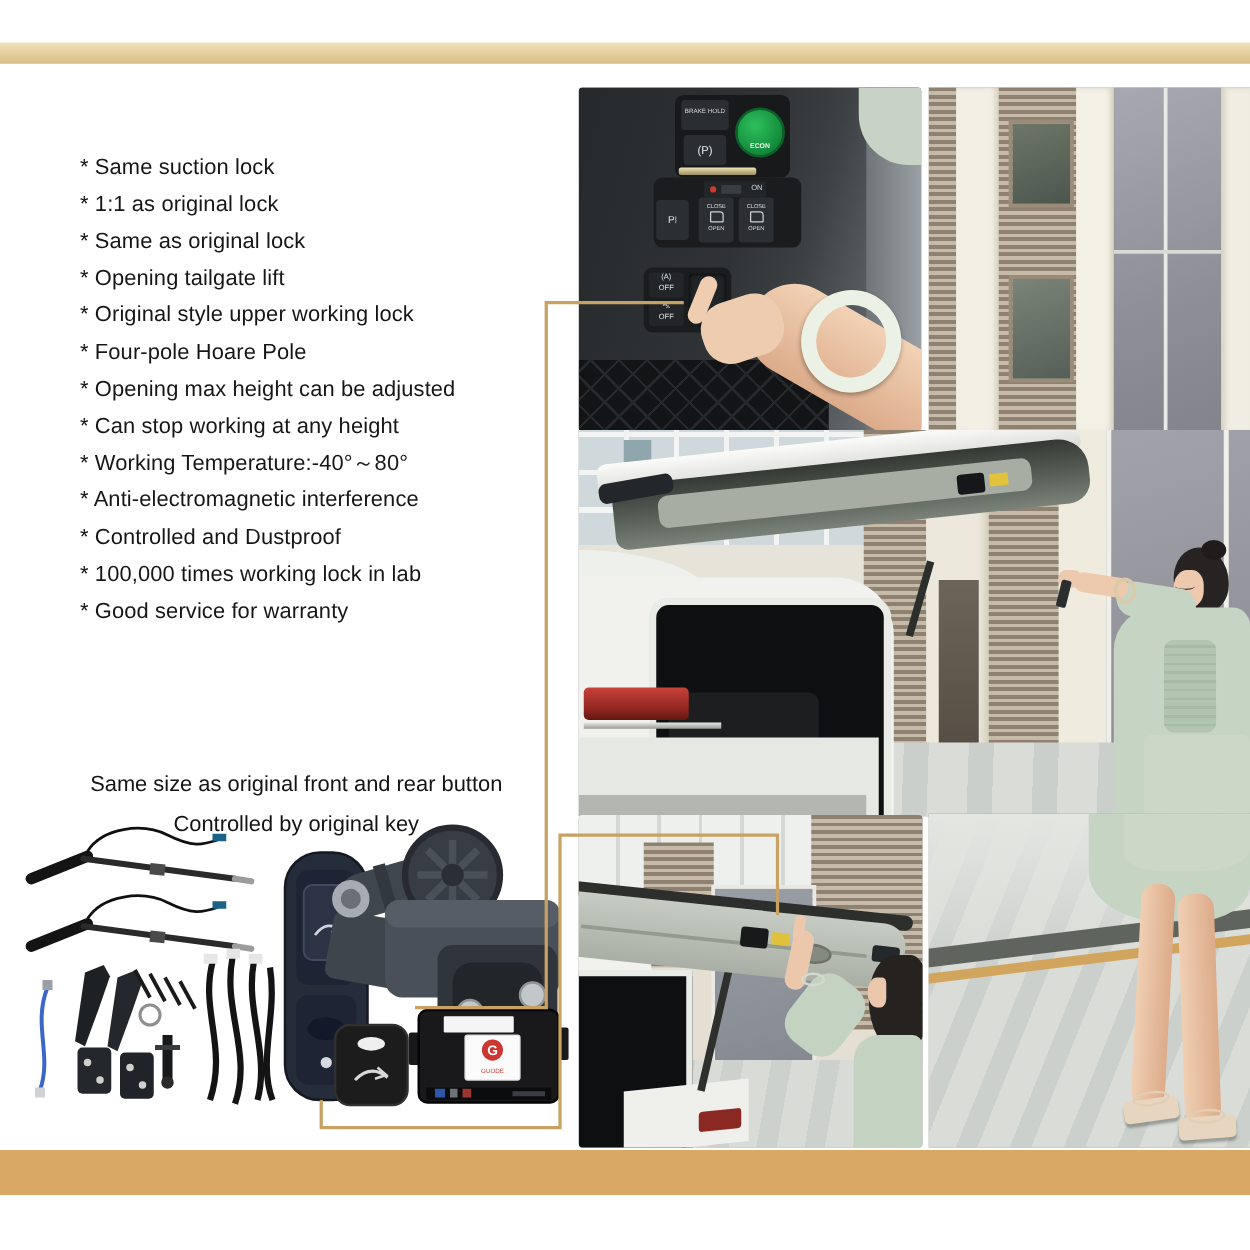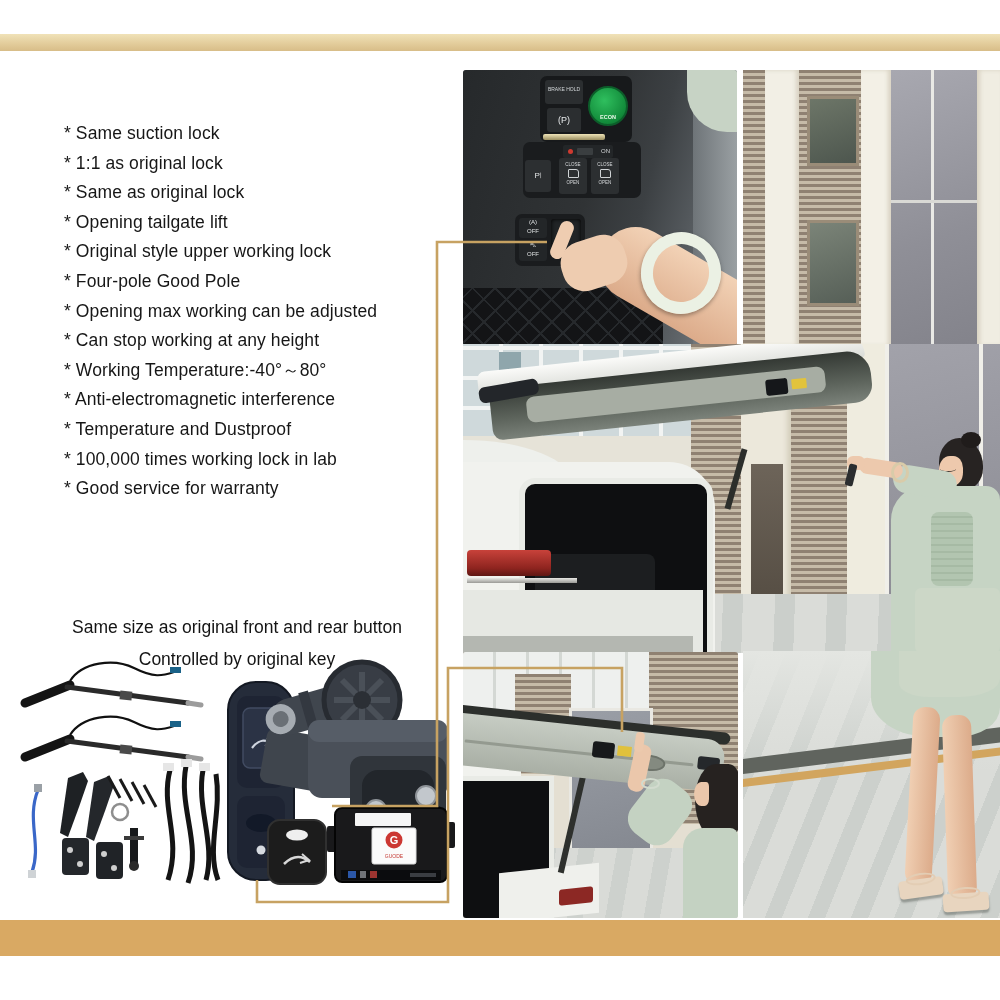--- a/index.html
+++ b/index.html
@@ -186,26 +186,26 @@
 
   <div class="abs band-top"></div>
   <div class="abs band-bottom"></div>
 
   <ul class="abs features">
     <li>* Same suction lock</li>
     <li>* 1:1 as original lock</li>
     <li>* Same as original lock</li>
     <li>* Opening tailgate lift</li>
     <li>* Original style upper working lock</li>
-    <li>* Four-pole Good Pole</li>
-    <li>* Opening max working can be adjusted</li>
+    <li>* Four-pole Hoare Pole</li>
+    <li>* Opening max height can be adjusted</li>
     <li>* Can stop working at any height</li>
     <li>* Working Temperature:-40°～80°</li>
     <li>* Anti-electromagnetic interference</li>
-    <li>* Temperature and Dustproof</li>
+    <li>* Controlled and Dustproof</li>
     <li>* 100,000 times working lock in lab</li>
     <li>* Good service for warranty</li>
   </ul>
 
   <div class="abs caption">
     <div>Same size as original front and rear button</div>
     <div>Controlled by original key</div>
   </div>
 
   <div class="abs photo p1">

